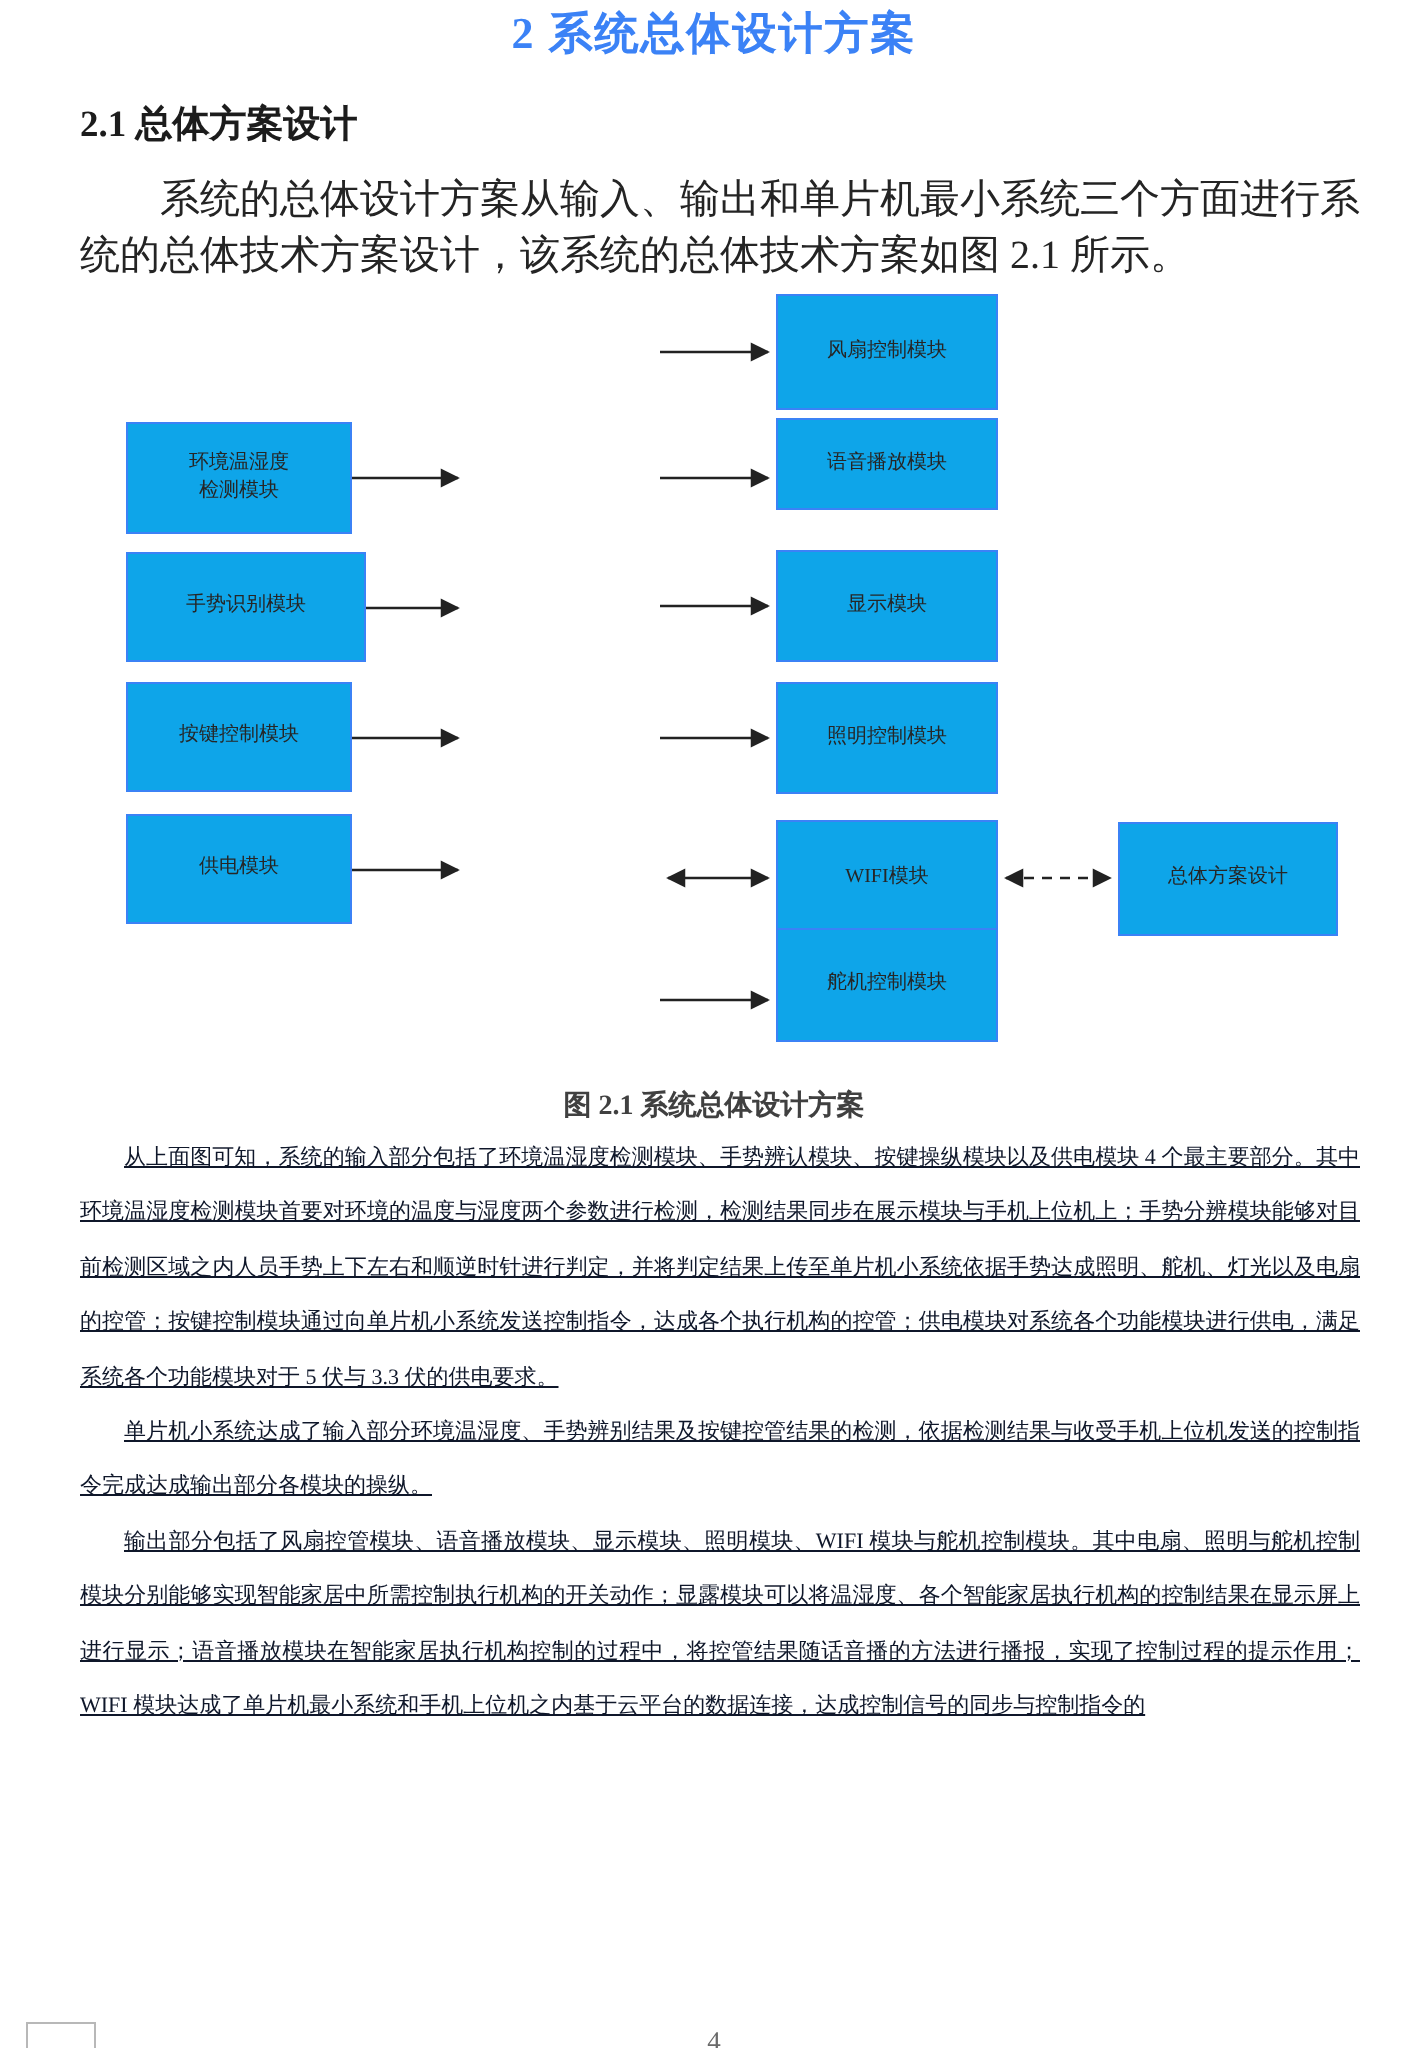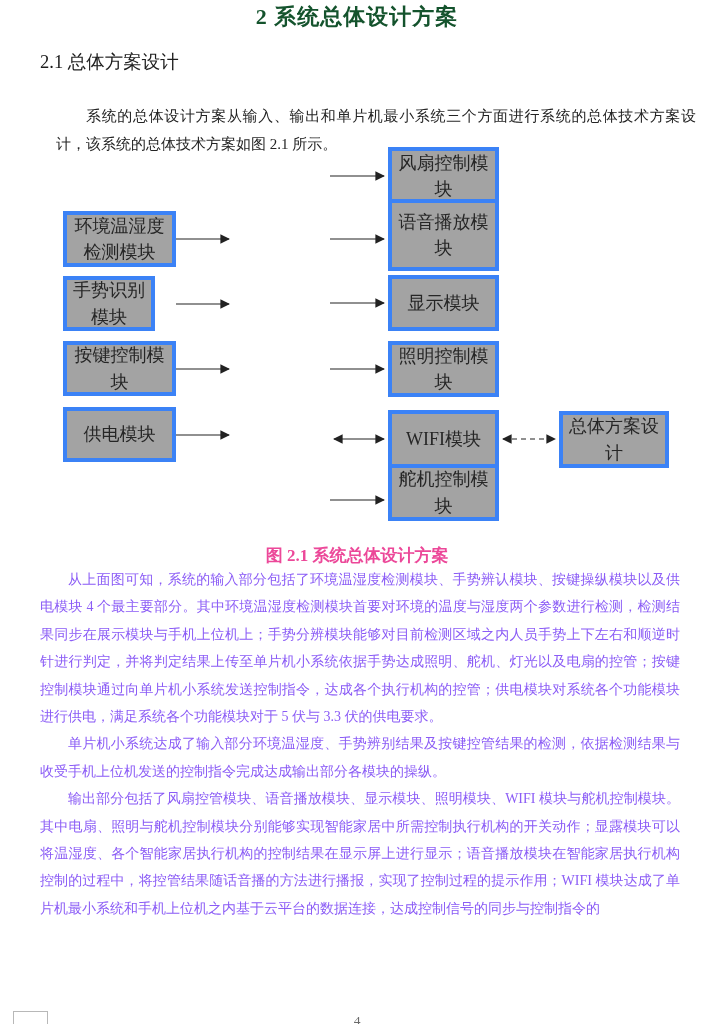--- a/index.html
+++ b/index.html
@@ -7,53 +7,53 @@
     width: 714px; height: 1024px;
     background: #ffffff;
     font-family: "Liberation Serif", "DejaVu Serif", serif;
     color: #222222;
     overflow: hidden;
   }
   .page { position: relative; width: 714px; height: 1024px; background: #ffffff; }
 
   .chapter-title {
     position: absolute; top: 2px; left: 0; width: 714px;
-    text-align: center; font-size: 22px; font-weight: bold; color: #14532d;
+    text-align: center; font-size: 22px; font-weight: bold; color: #3b82f6;
     letter-spacing: 1px;
   }
   .section-heading {
     position: absolute; top: 49px; left: 40px;
-    font-size: 18.5px; font-weight: normal; color: #1c1c1c;
+    font-size: 18.5px; font-weight: bold; color: #1c1c1c;
   }
   .intro-para {
     position: absolute; top: 87px; left: 40px; width: 640px;
-    font-size: 15px; line-height: 27.5px; text-align: justify;
-    text-indent: 2em; margin: 16px; color: #242424;
+    font-size: 20px; line-height: 27.5px; text-align: justify;
+    text-indent: 2em; margin: 0; color: #242424;
   }
 
   
   .figure { position: absolute; left: 0; top: 0; width: 714px; height: 560px; }
   .arrows { position: absolute; left: 0; top: 0; pointer-events: none; }
   .dbox {
     position: absolute; box-sizing: border-box;
-    border: 4px solid #3b82f6; background: #a3a3a3;
+    border: 1px solid #3b82f6; background: #0ea5e9;
     display: flex; align-items: center; justify-content: center;
     text-align: center; white-space: pre-line;
-    font-size: 18px; line-height: 1.45; color: #262626;
+    font-size: 10px; line-height: 1.45; color: #262626;
   }
   .figure-caption {
     position: absolute; top: 544px; left: 0; width: 714px;
-    text-align: center; font-size: 17px; font-weight: bold; color: #ec4899;
+    text-align: center; font-size: 14px; font-weight: bold; color: #404040;
   }
 
   
   .bodytext { position: absolute; top: 566px; left: 40px; width: 640px; }
   .bodytext p {
-    margin: 0; font-size: 14px; line-height: 27.4px;
-    text-align: justify; text-indent: 2em; color: #8b5cf6;
+    margin: 0; font-size: 11px; line-height: 27.4px;
+    text-align: justify; text-indent: 2em; color: #0f172a; text-decoration: underline;
   }
 
   
   .footer-frame {
     position: absolute; left: 13px; top: 1011px; width: 33px; height: 18px;
     border: 1px solid #b8b8b8; border-bottom: none; background: #ffffff;
   }
   .page-number {
     position: absolute; left: 0; top: 1013px; width: 714px;
     text-align: center; font-size: 13.5px; color: #6a6a6a;
@@ -87,27 +87,27 @@
       <line x1="330" y1="303" x2="384" y2="303" stroke="#222" stroke-width="1.2" marker-end="url(#arw)"></line>
       <line x1="330" y1="369" x2="384" y2="369" stroke="#222" stroke-width="1.2" marker-end="url(#arw)"></line>
       <line x1="334" y1="439" x2="384" y2="439" stroke="#222" stroke-width="1.2" marker-start="url(#arw)" marker-end="url(#arw)"></line>
       <line x1="330" y1="500" x2="384" y2="500" stroke="#222" stroke-width="1.2" marker-end="url(#arw)"></line>
 
       <line x1="503" y1="439" x2="555" y2="439" stroke="#222" stroke-width="1.2" stroke-dasharray="5,4" marker-start="url(#arw)" marker-end="url(#arw)"></line>
     </svg>
 
     <div class="dbox" style="left:63px;top:211px;width:113px;height:56px">环境温湿度
 检测模块</div>
-    <div class="dbox" style="left:63px;top:276px;width:92px;height:55px">手势识别模块</div>
+    <div class="dbox" style="left:63px;top:276px;width:120px;height:55px">手势识别模块</div>
     <div class="dbox" style="left:63px;top:341px;width:113px;height:55px">按键控制模块</div>
     <div class="dbox" style="left:63px;top:407px;width:113px;height:55px">供电模块</div>
 
 
     <div class="dbox" style="left:388px;top:147px;width:111px;height:58px">风扇控制模块</div>
-    <div class="dbox" style="left:388px;top:199px;width:111px;height:72px">语音播放模块</div>
+    <div class="dbox" style="left:388px;top:209px;width:111px;height:46px">语音播放模块</div>
     <div class="dbox" style="left:388px;top:275px;width:111px;height:56px">显示模块</div>
     <div class="dbox" style="left:388px;top:341px;width:111px;height:56px">照明控制模块</div>
     <div class="dbox" style="left:388px;top:410px;width:111px;height:58px">WIFI模块</div>
     <div class="dbox" style="left:388px;top:464px;width:111px;height:57px">舵机控制模块</div>
 
     <div class="dbox" style="left:559px;top:411px;width:110px;height:57px">总体方案设计</div>
   </div>
 
   <div class="figure-caption">图 2.1 系统总体设计方案</div>
 

